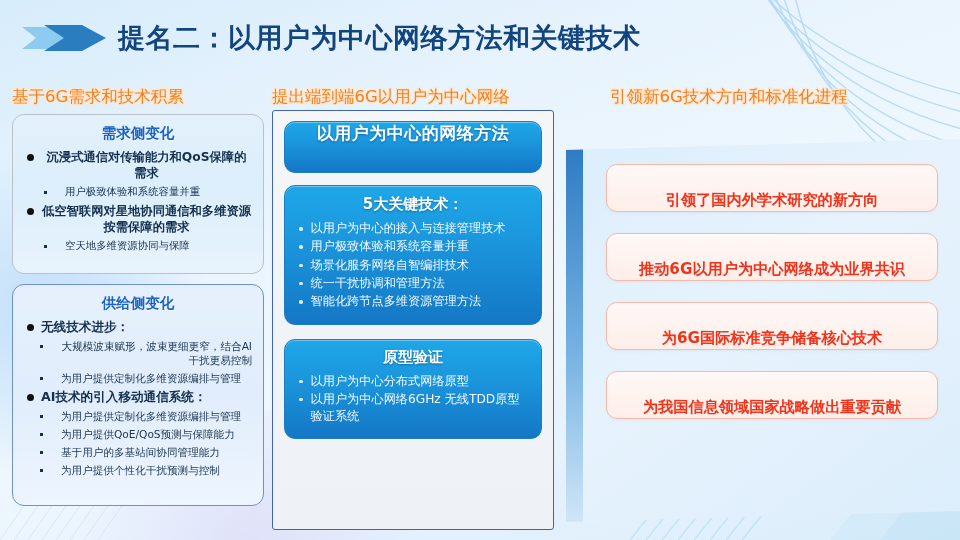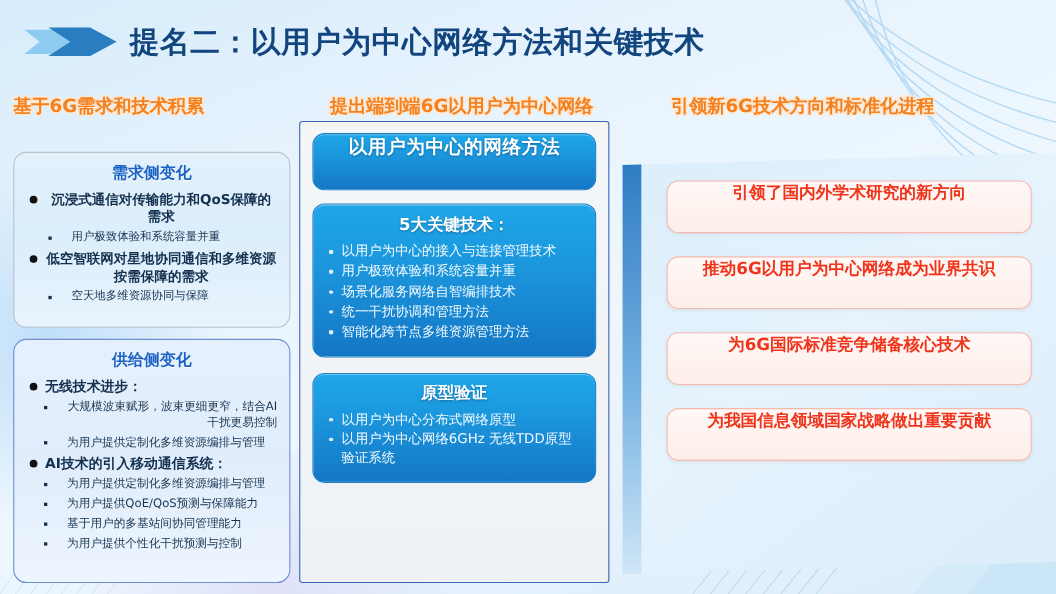--- a/index.html
+++ b/index.html
@@ -26,38 +26,37 @@
   
   .title-row{position:absolute;left:20px;top:20px;display:flex;align-items:center;gap:10px;}
   .arrow-mark{width:88px;height:34px;flex:none;}
   .slide-title{
     font-size:27px;font-weight:bold;color:#12447e;letter-spacing:.5px;white-space:nowrap;
     font-family:"DejaVu Sans","Liberation Sans",sans-serif;
   }
 
   
   .caption{
-    position:absolute;top:86px;font-size:16.5px;font-weight:bold;white-space:nowrap;
+    position:absolute;top:86px;font-size:16.5px;font-weight:normal;white-space:nowrap;
     color:#f28122;
     -webkit-text-stroke:2.6px #ffe7cf;
     paint-order:stroke fill;
     font-family:"DejaVu Sans","Liberation Sans",sans-serif;
     text-align:right;
   }
   .caption span{position:relative;}
   .cap1{left:12px;}
-  .cap2{left:272px;margin-left:28px;}
+  .cap2{left:272px;}
   .cap3{left:610px;}
 
   
   .col-left{position:absolute;left:12px;top:114px;width:252px;}
   .lcard{
     border-radius:12px;padding:9px 11px 10px;box-sizing:border-box;
     background:linear-gradient(180deg,#e3f1fb 0%,#dbeefb 45%,#e8f3fd 100%);
-    margin-top:24px;
   }
   .lcard.c1{border:1px solid #b9c2cb;height:160px;}
   .lcard.c2{border:1px solid #6e8fd0;margin-top:10px;height:222px;
     background:linear-gradient(180deg,#e6f0fd 0%,#e1edfc 50%,#edf5fe 100%);}
   .lcard-title{
     text-align:center;font-size:14.5px;font-weight:bold;color:#1a63c4;margin:0 0 6px;
     text-shadow:0 1px 0 rgba(255,255,255,.9);
     font-family:"DejaVu Sans","Liberation Sans",sans-serif;
   }
   .l1{display:flex;gap:7px;margin:0 0 3px;align-items:flex-start;text-align:center;}
@@ -109,21 +108,21 @@
     background:linear-gradient(145deg,#dceefc 0%,#e6f3fd 45%,#dcedfb 100%);
     transform:skewY(-1.6deg);transform-origin:left top;}
   .right-edge{position:absolute;left:0;top:0;width:17px;height:100%;
     background:linear-gradient(180deg,#2f7cc4 0%,#77b3e2 55%,#cfe6f7 100%);
     transform:skewY(-1.6deg);transform-origin:left top;}
   .rlist{position:absolute;left:40px;top:14px;width:332px;}
   .rcard{
     height:48px;margin-bottom:21px;border-radius:11px;
     border:1px solid #f6b9ac;box-sizing:border-box;
     background:linear-gradient(180deg,#fff8f6 0%,#fdeee9 100%);
-    display:flex;align-items:flex-start;justify-content:center;
+    display:flex;align-items:flex-end;justify-content:center;
     box-shadow:0 1px 3px rgba(120,80,70,.07);
   }
   .rcard .rtxt{
     font-size:15.2px;font-weight:bold;color:#f0341b;white-space:nowrap;
     font-family:"DejaVu Sans","Liberation Sans",sans-serif;
   }
   .rcard.wide .rtxt{font-size:15.2px;}
 </style>
 </head>
 <body>

